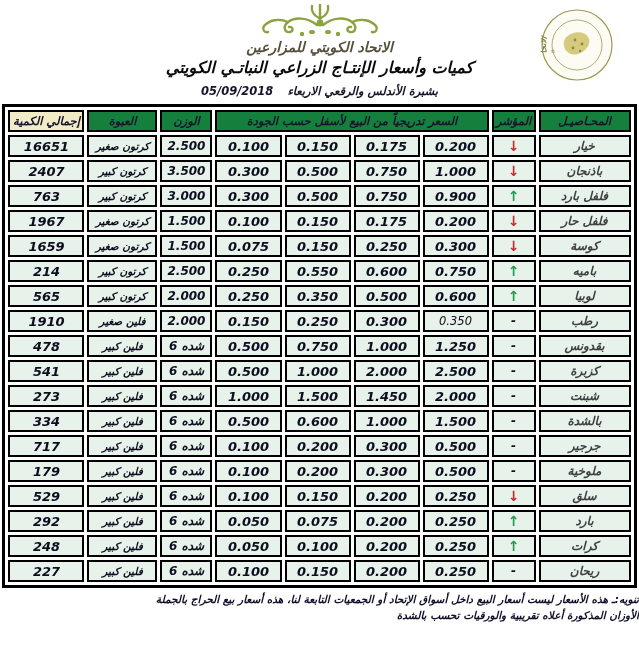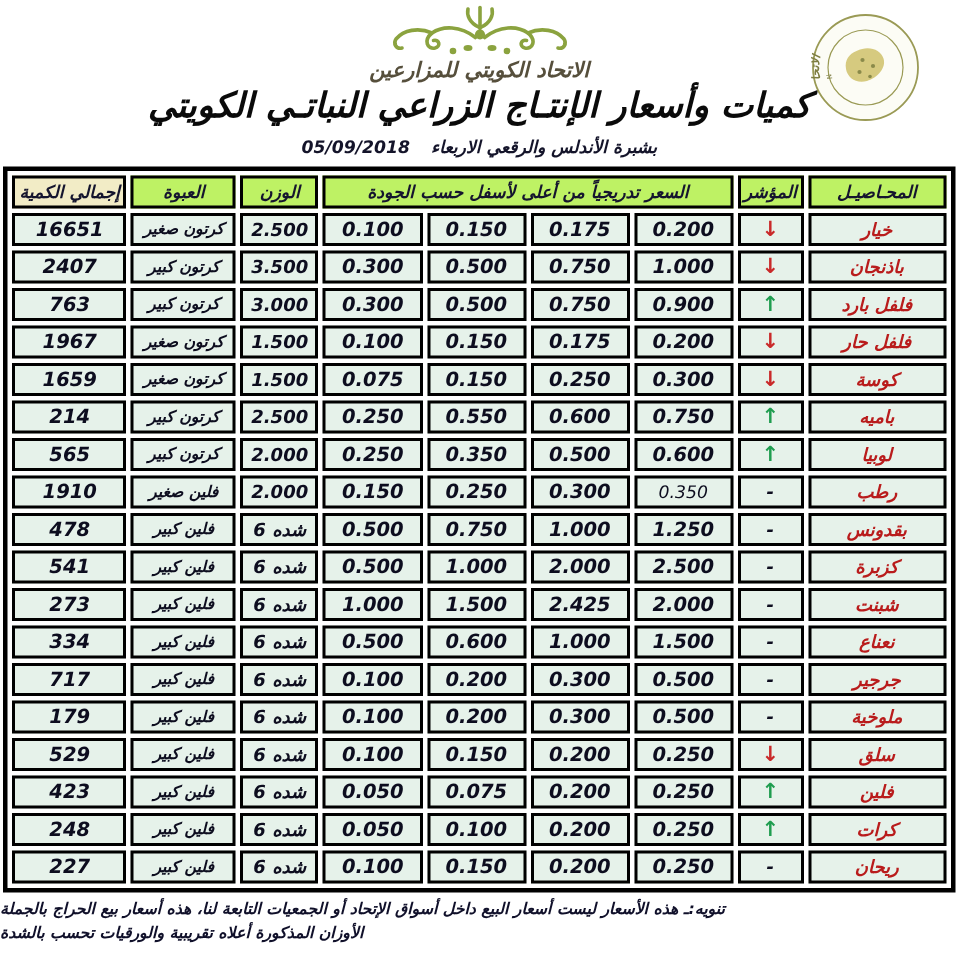--- a/index.html
+++ b/index.html
@@ -6,51 +6,51 @@
   .sheet{
     width:639px;height:651px;background:#ffffff;overflow:hidden;
     position:relative;direction:rtl;
     font-family:"DejaVu Sans",sans-serif;
     font-style:italic;
   }
   
   .header{padding-top:3px;text-align:center;}
   .ornament{display:block;margin:0 auto;}
   .org-name{font-size:14px;font-weight:bold;color:#564f3c;margin-top:-2px;}
-  .main-title{font-size:23px;font-weight:bold;color:#0a0a0a;margin-top:3px;letter-spacing:.2px;}
+  .main-title{font-size:16px;font-weight:bold;color:#0a0a0a;margin-top:3px;letter-spacing:.2px;}
   .date-line{font-size:11.5px;font-weight:bold;color:#14142a;margin-top:7px;}
   .date-line .date{display:inline-block;direction:ltr;margin-right:10px;text-align:center;}
   .logo{position:absolute;top:6px;left:527px;width:100px;height:78px;}
   
   table.prices{
     border-collapse:separate;border-spacing:3px;
     table-layout:fixed;width:627px;margin:6px auto 0;
     border:3px solid #000;background:#fff;
   }
   th,td{
     border:2px solid #000;height:18px;padding:0 1px;
     text-align:center;vertical-align:middle;overflow:hidden;white-space:nowrap;
   }
-  th{background:#bef264;color:#15152e;font-size:11.5px;font-weight:bold;}
+  th{background:#15803d;color:#15152e;font-size:11.5px;font-weight:bold;}
   th.total-h{background:#f2ecc6;}
   td{background:#e6f2ea;color:#0d0d1f;font-weight:bold;}
-  td.crop{font-size:12px;color:#b91c1c;}
+  td.crop{font-size:12px;color:#404040;}
   td.num{font-size:13px;direction:ltr;}
   td.num.light{font-weight:normal;font-size:11.5px;}
   td.ind{font-size:14px;}
   td.ind.down{color:#c92a2a;}
   td.ind.up{color:#1f9d4f;}
   td.ind.dash{color:#0d0d1f;font-size:12px;}
   td.weight{font-size:12px;direction:ltr;}
   td.pack{font-size:10.5px;}
   col.c-crop{width:92px;} col.c-ind{width:44px;}
   col.c-price{width:66px;} col.c-weight{width:52px;}
   col.c-pack{width:70px;} col.c-total{width:76px;}
   
-  .notes{margin-top:3px;text-align:left;font-size:10.5px;font-weight:bold;color:#10102a;line-height:1.55;}
+  .notes{margin-top:3px;text-align:right;font-size:10.5px;font-weight:bold;color:#10102a;line-height:1.55;}
 </style>
 </head>
 <body>
 
 <div class="sheet">
 
   <div class="header">
 
     <svg class="ornament" width="118" height="38" viewBox="0 0 118 38">
       <g stroke="#8ba33f" fill="none" stroke-width="2.4" stroke-linecap="round">
@@ -108,21 +108,21 @@
         <col class="c-price">
         <col class="c-price">
       <col class="c-weight">
         <col class="c-pack">
         <col class="c-total">
     </colgroup>
     <thead>
       <tr>
         <th>المحـاصيـل</th>
         <th>المؤشر</th>
-        <th colspan="4">السعر تدريجياً من أعلى لأسفل حسب الجودة</th>
+        <th colspan="4">السعر تدريجياً من البيع لأسفل حسب الجودة</th>
         <th>الوزن</th>
         <th>العبوة</th>
         <th class="total-h">إجمالي الكمية</th>
       </tr>
     </thead>
     <tbody>
         <tr>
           <td class="crop">خيار</td>
           <td class="ind down">↓</td>
           <td class="num">0.200</td>
@@ -229,29 +229,29 @@
           <td class="num">1.000</td>
           <td class="num">0.500</td>
           <td class="weight">6 شده</td>
           <td class="pack">فلين كبير</td>
           <td class="num">541</td>
         </tr>
         <tr>
           <td class="crop">شبنت</td>
           <td class="ind dash">-</td>
           <td class="num">2.000</td>
-          <td class="num">2.425</td>
+          <td class="num">1.450</td>
           <td class="num">1.500</td>
           <td class="num">1.000</td>
           <td class="weight">6 شده</td>
           <td class="pack">فلين كبير</td>
           <td class="num">273</td>
         </tr>
         <tr>
-          <td class="crop">نعناع</td>
+          <td class="crop">بالشدة</td>
           <td class="ind dash">-</td>
           <td class="num">1.500</td>
           <td class="num">1.000</td>
           <td class="num">0.600</td>
           <td class="num">0.500</td>
           <td class="weight">6 شده</td>
           <td class="pack">فلين كبير</td>
           <td class="num">334</td>
         </tr>
         <tr>
@@ -281,29 +281,29 @@
           <td class="ind down">↓</td>
           <td class="num">0.250</td>
           <td class="num">0.200</td>
           <td class="num">0.150</td>
           <td class="num">0.100</td>
           <td class="weight">6 شده</td>
           <td class="pack">فلين كبير</td>
           <td class="num">529</td>
         </tr>
         <tr>
-          <td class="crop">فلين</td>
+          <td class="crop">بارد</td>
           <td class="ind up">↑</td>
           <td class="num">0.250</td>
           <td class="num">0.200</td>
           <td class="num">0.075</td>
           <td class="num">0.050</td>
           <td class="weight">6 شده</td>
           <td class="pack">فلين كبير</td>
-          <td class="num">423</td>
+          <td class="num">292</td>
         </tr>
         <tr>
           <td class="crop">كرات</td>
           <td class="ind up">↑</td>
           <td class="num">0.250</td>
           <td class="num">0.200</td>
           <td class="num">0.100</td>
           <td class="num">0.050</td>
           <td class="weight">6 شده</td>
           <td class="pack">فلين كبير</td>

